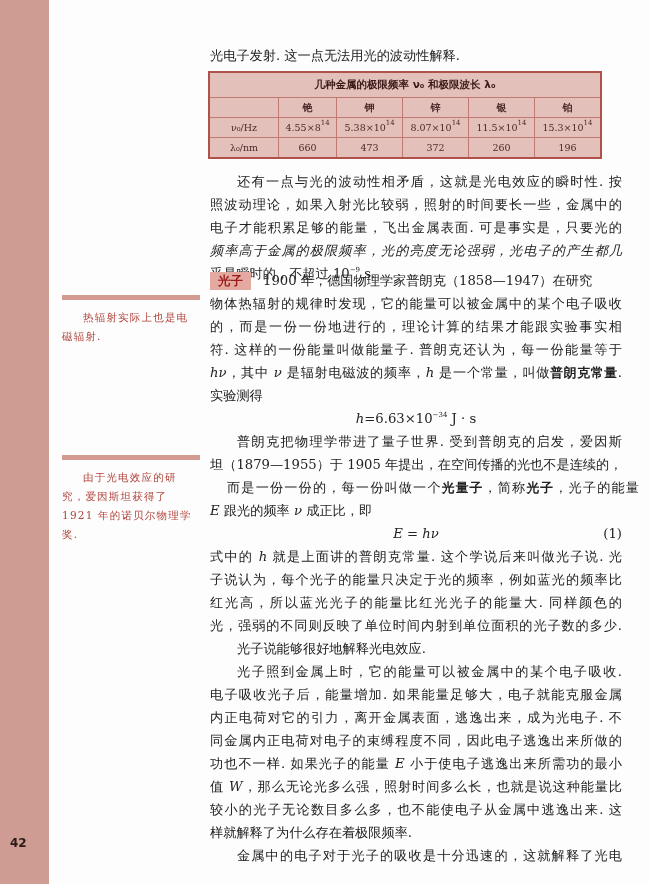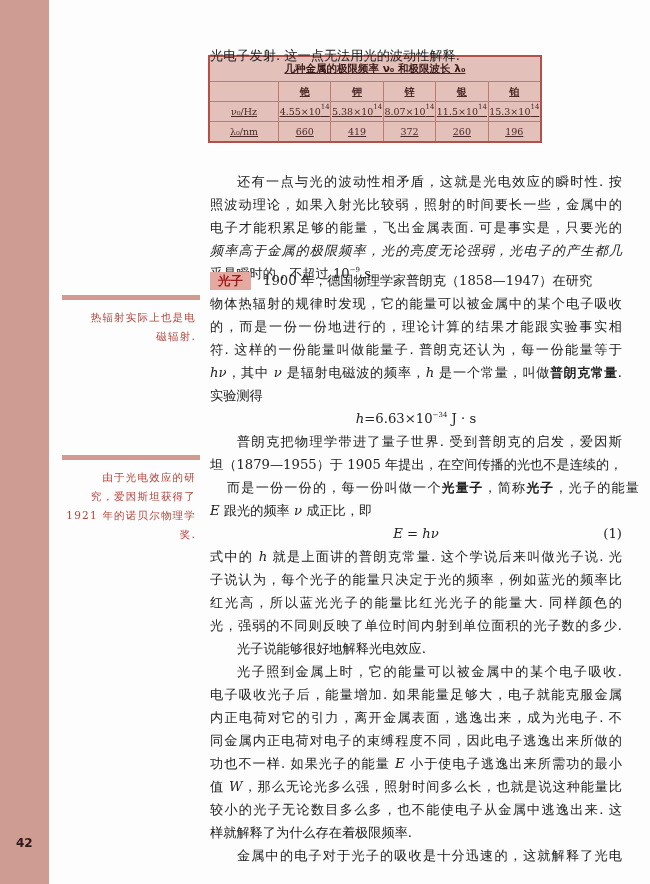--- a/index.html
+++ b/index.html
@@ -16,21 +16,21 @@
       color: #222;
     }
     .margin-band {
       position: absolute;
       left: 0; top: 0;
       width: 49px; height: 884px;
       background: #cf9c94;
     }
     .page-number {
       position: absolute;
-      left: 16px; top: 836px;
+      left: 10px; top: 836px;
       font-family: "DejaVu Sans", "Liberation Sans", sans-serif;
       font-weight: bold;
       font-size: 12px;
       color: #2a1a18;
     }
     .side-note {
       position: absolute;
       left: 62px;
       width: 134px;
       font-size: 10.5px;
@@ -40,21 +40,20 @@
     }
     .side-note .bar {
       height: 5px;
       background: #d39a92;
       margin-bottom: 8px;
       width: 138px;
     }
     .side-note p {
       margin: 0;
       text-indent: 2em;
-      text-align: right;
     }
     .main {
       position: absolute;
       left: 210px;
       top: 0;
       width: 412px;
     }
     .line {
       position: absolute;
       left: 0;
@@ -95,28 +94,27 @@
       line-height: 20px;
     }
     .eq-num {
       position: absolute;
       right: 0;
       top: 0;
     }
     table.metals {
       position: absolute;
       left: 208px;
-      top: 55px;
-      width: 334px;
+      top: 71px;
+      width: 394px;
       border-collapse: collapse;
       background: #e4c0ba;
       border: 2px solid #b0524a;
       font-size: 9.5px;
       color: #4a2a28;
-      text-decoration: underline;
     }
     table.metals td, table.metals th {
       border: 1px solid #c07a72;
       text-align: center;
       height: 19px;
       padding: 0;
       font-weight: normal;
     }
     table.metals .caption-cell {
       font-family: "DejaVu Sans", "Liberation Sans", sans-serif;
@@ -154,30 +152,30 @@
   <tr>
     <td style="width:68px;"></td>
     <td class="hdr">铯</td>
     <td class="hdr">钾</td>
     <td class="hdr">锌</td>
     <td class="hdr">银</td>
     <td class="hdr">铂</td>
   </tr>
   <tr>
     <td>ν₀/Hz</td>
-    <td><span>4.55×10</span><sup>14</sup></td>
+    <td><span>4.55×8</span><sup>14</sup></td>
     <td><span>5.38×10</span><sup>14</sup></td>
     <td><span>8.07×10</span><sup>14</sup></td>
     <td><span>11.5×10</span><sup>14</sup></td>
     <td><span>15.3×10</span><sup>14</sup></td>
   </tr>
   <tr>
     <td>λ₀/nm</td>
     <td>660</td>
-    <td>419</td>
+    <td>473</td>
     <td>372</td>
     <td>260</td>
     <td>196</td>
   </tr>
 </tbody>
   </table>
 
 <div class="main">
   <div class="line last" style="top:46px;">光电子发射. 这一点无法用光的波动性解释.</div>
 

